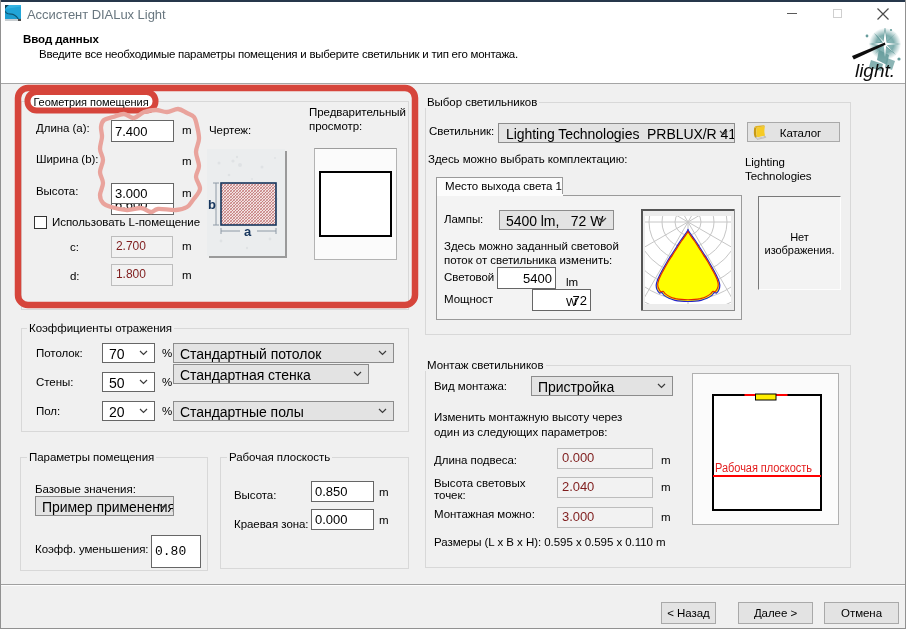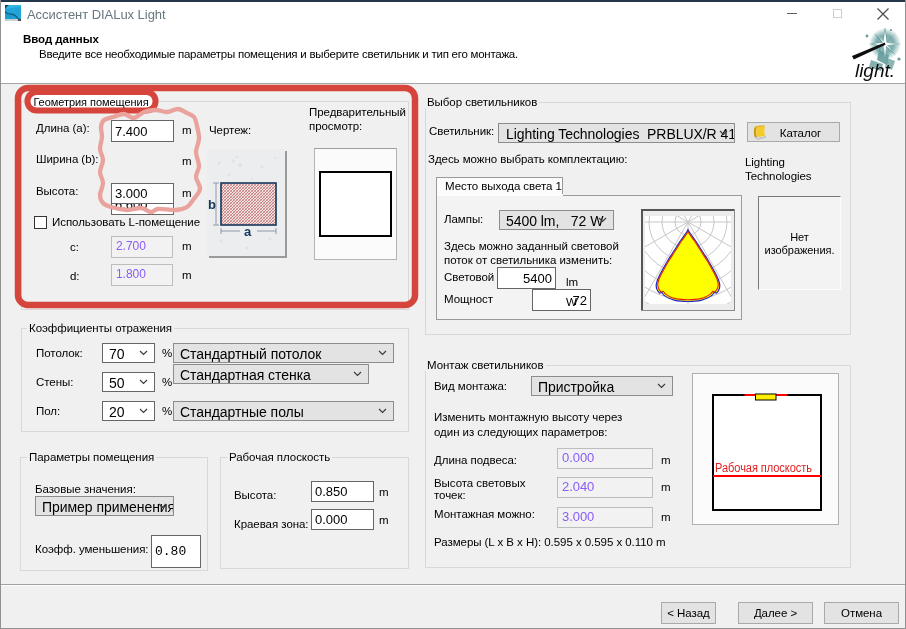--- a/index.html
+++ b/index.html
@@ -17,21 +17,21 @@
   .title { left:26px; top:7px; font-size:13px; color:#68767f; }
   .fs { border:1px solid #d8d8d8; }
   .fslabel { background:#f0f0f0; padding:0 2px; }
   input.tb {
     position:absolute; border:1px solid #666; background:#fff;
     font-family:"Liberation Sans", sans-serif; font-size:13px; color:#000;
     padding:0 3px; outline:none;
   }
   .tbd {
     position:absolute; border:1px solid #bdbdbd; background:#f2f2f2;
-    font-size:12px; color:#8b5cf6; padding:2px 4px 18px 4px;
+    font-size:12px; color:#7f1d1d; padding:2px 4px 18px 4px;
   }
   .combo {
     position:absolute; border:1px solid #8c8c8c; background:#e3e3e3;
     font-size:14px; padding:2px 6px; overflow:hidden; white-space:nowrap;
   }
   .combo .chev, .comboW .chev { position:absolute; right:6px; top:50%; margin-top:-4px; }
   .chev svg { display:block; }
   .btn {
     position:absolute; border:1px solid #a9a9a9; background:#e3e3e3;
     text-align:center; font-size:11.5px; line-height:20px;

